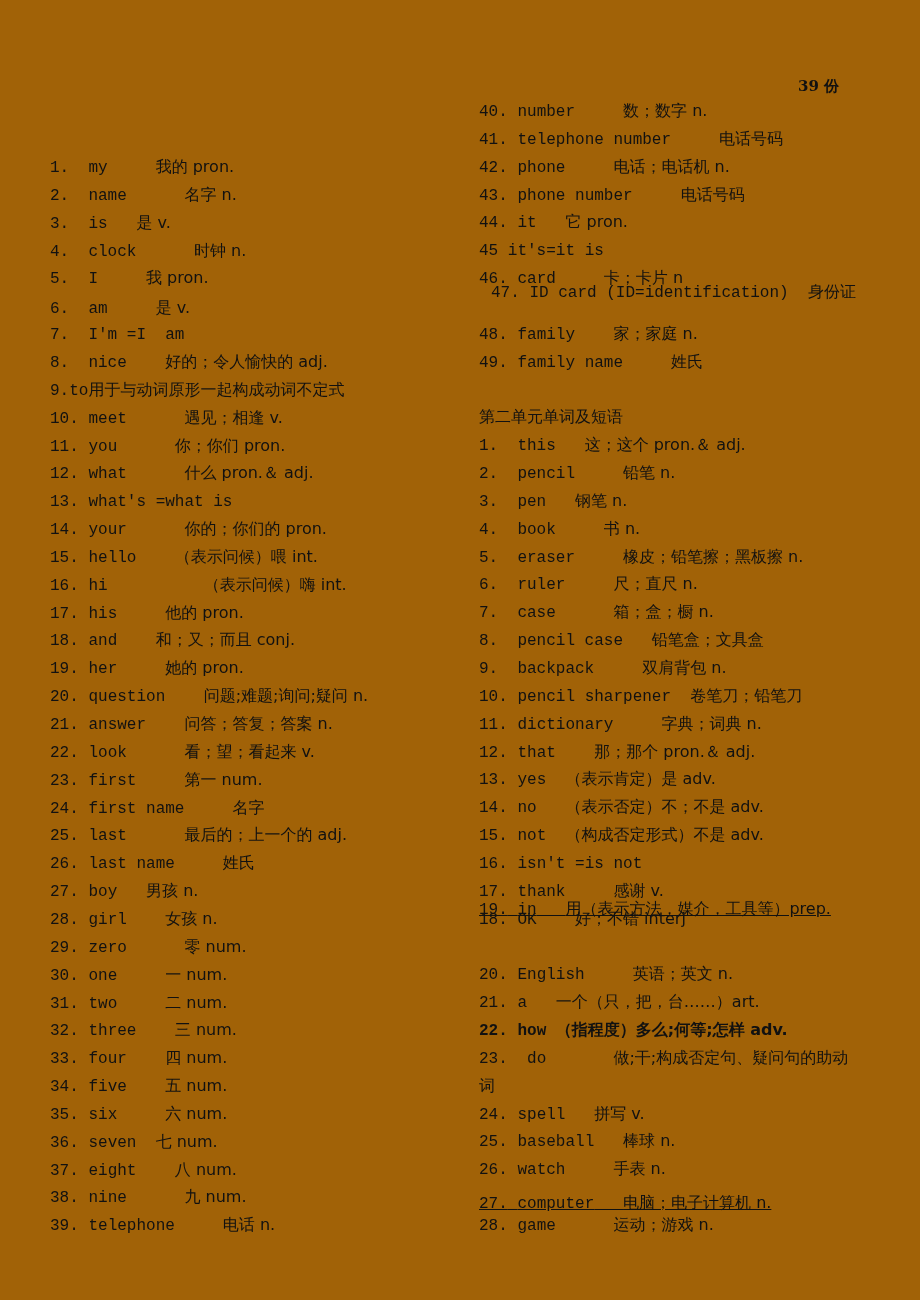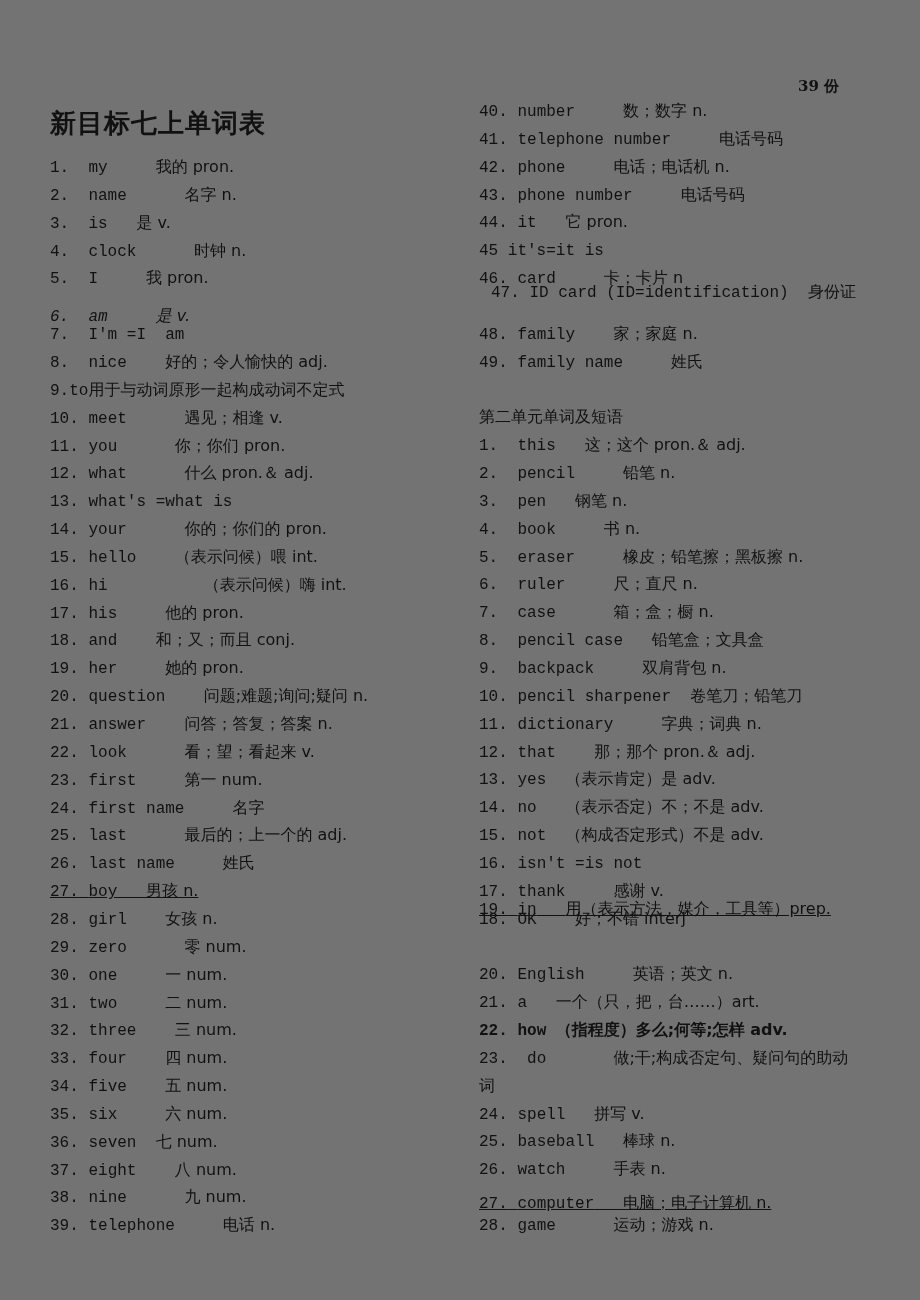--- a/index.html
+++ b/index.html
@@ -1,66 +1,65 @@
 <!DOCTYPE html>
 <html><head>
   <meta charset="utf-8">
   <style>
     html, body { margin: 0; padding: 0; background: #ffffff; }
     body { width: 920px; height: 1300px; position: relative; overflow: hidden;
            font-family: "DejaVu Serif", "Liberation Serif", serif; color: #111; }
-    .page { position: absolute; left: 0; top: 0; width: 920px; height: 1300px; background: #737373; }
+    .page { position: absolute; left: 0; top: 0; width: 920px; height: 1300px; background: #a16207; }
     .title { position: absolute; left: 50px; top: 106px; font-size: 26px; font-weight: bold;
              letter-spacing: 1px; font-family: "DejaVu Sans", "Liberation Sans", sans-serif; }
     .copies { position: absolute; left: 798px; top: 77px; font-size: 15px; font-weight: bold;
               font-family: "DejaVu Serif", "Liberation Serif", serif; }
     .col { position: absolute; top: 0; }
     .col.left { left: 50px; width: 410px; }
     .col.right { left: 479px; width: 400px; }
     .line { position: absolute; left: 0; white-space: pre; font-size: 16px; line-height: 20px; }
     .num { font-family: "Liberation Mono", "DejaVu Sans Mono", monospace; font-size: 16px; }
     .en { font-family: "Liberation Mono", "DejaVu Sans Mono", monospace; font-size: 16px; }
     .zh { font-family: "DejaVu Sans", "Liberation Sans", sans-serif; font-size: 16px; }
     .heading { font-family: "DejaVu Sans", "Liberation Sans", sans-serif; font-size: 16px; }
   </style>
 </head>
 <body>
 
 <div class="page">
   <div class="copies">39 份</div>
-  <div class="title">新目标七上单词表</div>
 
   <div class="col left" id="leftCol">
       <div class="line" style="top: 157px;"><span class="num">1.</span><span class="num">  </span><span class="en">my</span><span class="en">     </span><span class="zh">我的 pron.</span></div>
       <div class="line" style="top: 184.85px;"><span class="num">2.</span><span class="num">  </span><span class="en">name</span><span class="en">      </span><span class="zh">名字 n.</span></div>
       <div class="line" style="top: 212.7px;"><span class="num">3.</span><span class="num">  </span><span class="en">is</span><span class="en">   </span><span class="zh">是 v.</span></div>
       <div class="line" style="top: 240.55px;"><span class="num">4.</span><span class="num">  </span><span class="en">clock</span><span class="en">      </span><span class="zh">时钟 n.</span></div>
       <div class="line" style="top: 268.4px;"><span class="num">5.</span><span class="num">  </span><span class="en">I</span><span class="en">     </span><span class="zh">我 pron.</span></div>
-      <div class="line" style="top: 306px; font-style: italic;"><span class="num">6.</span><span class="num">  </span><span class="en">am</span><span class="en">     </span><span class="zh">是 v.</span></div>
+      <div class="line" style="top: 298px;"><span class="num">6.</span><span class="num">  </span><span class="en">am</span><span class="en">     </span><span class="zh">是 v.</span></div>
       <div class="line" style="top: 324.1px;"><span class="num">7.</span><span class="num">  </span><span class="en">I'm =I  am</span><span class="en"></span><span class="zh"></span></div>
       <div class="line" style="top: 351.95px;"><span class="num">8.</span><span class="num">  </span><span class="en">nice</span><span class="en">    </span><span class="zh">好的；令人愉快的 adj.</span></div>
       <div class="line" style="top: 379.8px;"><span class="num">9.</span><span class="num"></span><span class="en">to</span><span class="en"></span><span class="zh">用于与动词原形一起构成动词不定式</span></div>
       <div class="line" style="top: 407.65px;"><span class="num">10.</span><span class="num"> </span><span class="en">meet</span><span class="en">      </span><span class="zh">遇见；相逢 v.</span></div>
       <div class="line" style="top: 435.5px;"><span class="num">11.</span><span class="num"> </span><span class="en">you</span><span class="en">      </span><span class="zh">你；你们 pron.</span></div>
       <div class="line" style="top: 463.35px;"><span class="num">12.</span><span class="num"> </span><span class="en">what</span><span class="en">      </span><span class="zh">什么 pron.＆ adj.</span></div>
       <div class="line" style="top: 491.2px;"><span class="num">13.</span><span class="num"> </span><span class="en">what's =what is</span><span class="en"></span><span class="zh"></span></div>
       <div class="line" style="top: 519.05px;"><span class="num">14.</span><span class="num"> </span><span class="en">your</span><span class="en">      </span><span class="zh">你的；你们的 pron.</span></div>
       <div class="line" style="top: 546.9px;"><span class="num">15.</span><span class="num"> </span><span class="en">hello</span><span class="en">    </span><span class="zh">（表示问候）喂 int.</span></div>
       <div class="line" style="top: 574.75px;"><span class="num">16.</span><span class="num"> </span><span class="en">hi</span><span class="en">          </span><span class="zh">（表示问候）嗨 int.</span></div>
       <div class="line" style="top: 602.6px;"><span class="num">17.</span><span class="num"> </span><span class="en">his</span><span class="en">     </span><span class="zh">他的 pron.</span></div>
       <div class="line" style="top: 630.45px;"><span class="num">18.</span><span class="num"> </span><span class="en">and</span><span class="en">    </span><span class="zh">和；又；而且 conj.</span></div>
       <div class="line" style="top: 658.3px;"><span class="num">19.</span><span class="num"> </span><span class="en">her</span><span class="en">     </span><span class="zh">她的 pron.</span></div>
       <div class="line" style="top: 686.15px;"><span class="num">20.</span><span class="num"> </span><span class="en">question</span><span class="en">    </span><span class="zh">问题;难题;询问;疑问 n.</span></div>
       <div class="line" style="top: 714px;"><span class="num">21.</span><span class="num"> </span><span class="en">answer</span><span class="en">    </span><span class="zh">问答；答复；答案 n.</span></div>
       <div class="line" style="top: 741.85px;"><span class="num">22.</span><span class="num"> </span><span class="en">look</span><span class="en">      </span><span class="zh">看；望；看起来 v.</span></div>
       <div class="line" style="top: 769.7px;"><span class="num">23.</span><span class="num"> </span><span class="en">first</span><span class="en">     </span><span class="zh">第一 num.</span></div>
       <div class="line" style="top: 797.55px;"><span class="num">24.</span><span class="num"> </span><span class="en">first name</span><span class="en">     </span><span class="zh">名字</span></div>
       <div class="line" style="top: 825.4px;"><span class="num">25.</span><span class="num"> </span><span class="en">last</span><span class="en">      </span><span class="zh">最后的；上一个的 adj.</span></div>
       <div class="line" style="top: 853.25px;"><span class="num">26.</span><span class="num"> </span><span class="en">last name</span><span class="en">     </span><span class="zh">姓氏</span></div>
-      <div class="line" style="top: 881.1px; text-decoration: underline;"><span class="num">27.</span><span class="num"> </span><span class="en">boy</span><span class="en">   </span><span class="zh">男孩 n.</span></div>
+      <div class="line" style="top: 881.1px;"><span class="num">27.</span><span class="num"> </span><span class="en">boy</span><span class="en">   </span><span class="zh">男孩 n.</span></div>
       <div class="line" style="top: 908.95px;"><span class="num">28.</span><span class="num"> </span><span class="en">girl</span><span class="en">    </span><span class="zh">女孩 n.</span></div>
       <div class="line" style="top: 936.8px;"><span class="num">29.</span><span class="num"> </span><span class="en">zero</span><span class="en">      </span><span class="zh">零 num.</span></div>
       <div class="line" style="top: 964.65px;"><span class="num">30.</span><span class="num"> </span><span class="en">one</span><span class="en">     </span><span class="zh">一 num.</span></div>
       <div class="line" style="top: 992.5px;"><span class="num">31.</span><span class="num"> </span><span class="en">two</span><span class="en">     </span><span class="zh">二 num.</span></div>
       <div class="line" style="top: 1020.35px;"><span class="num">32.</span><span class="num"> </span><span class="en">three</span><span class="en">    </span><span class="zh">三 num.</span></div>
       <div class="line" style="top: 1048.2px;"><span class="num">33.</span><span class="num"> </span><span class="en">four</span><span class="en">    </span><span class="zh">四 num.</span></div>
       <div class="line" style="top: 1076.05px;"><span class="num">34.</span><span class="num"> </span><span class="en">five</span><span class="en">    </span><span class="zh">五 num.</span></div>
       <div class="line" style="top: 1103.9px;"><span class="num">35.</span><span class="num"> </span><span class="en">six</span><span class="en">     </span><span class="zh">六 num.</span></div>
       <div class="line" style="top: 1131.75px;"><span class="num">36.</span><span class="num"> </span><span class="en">seven</span><span class="en">  </span><span class="zh">七 num.</span></div>
       <div class="line" style="top: 1159.6px;"><span class="num">37.</span><span class="num"> </span><span class="en">eight</span><span class="en">    </span><span class="zh">八 num.</span></div>

